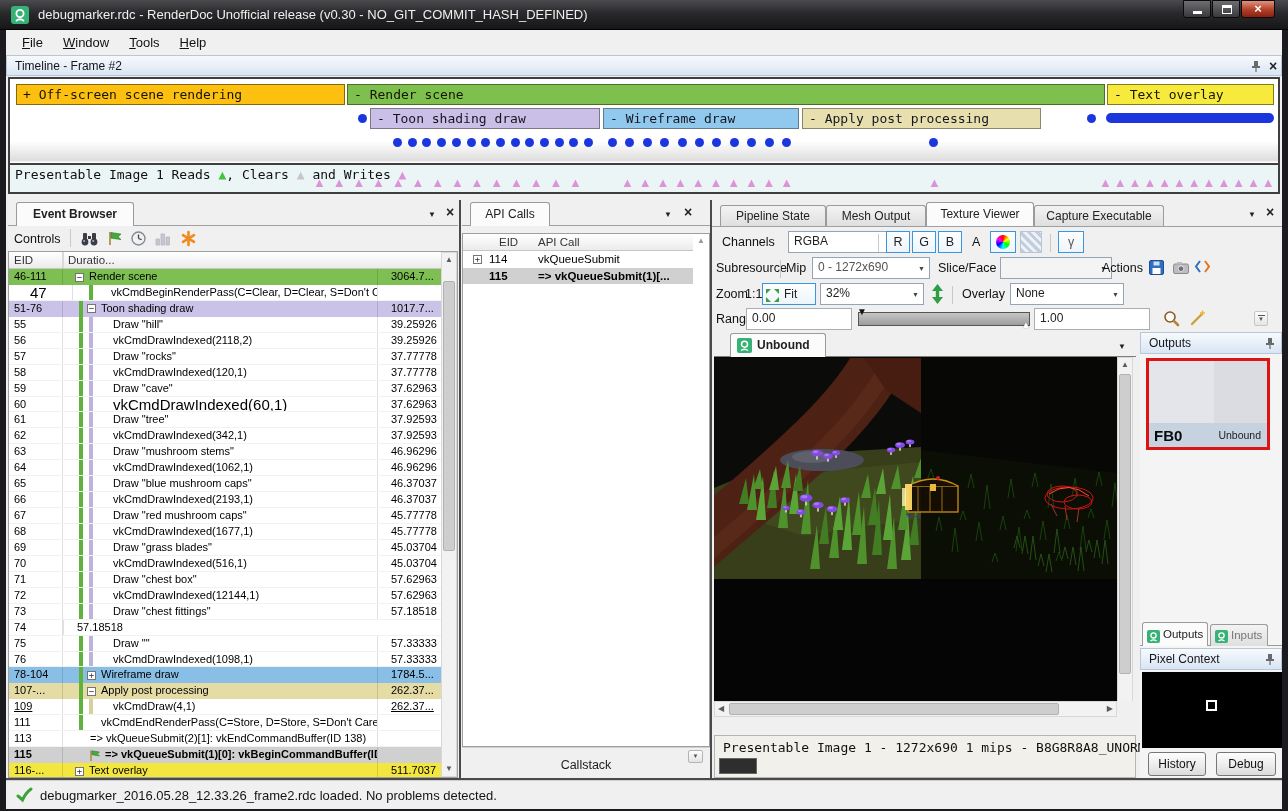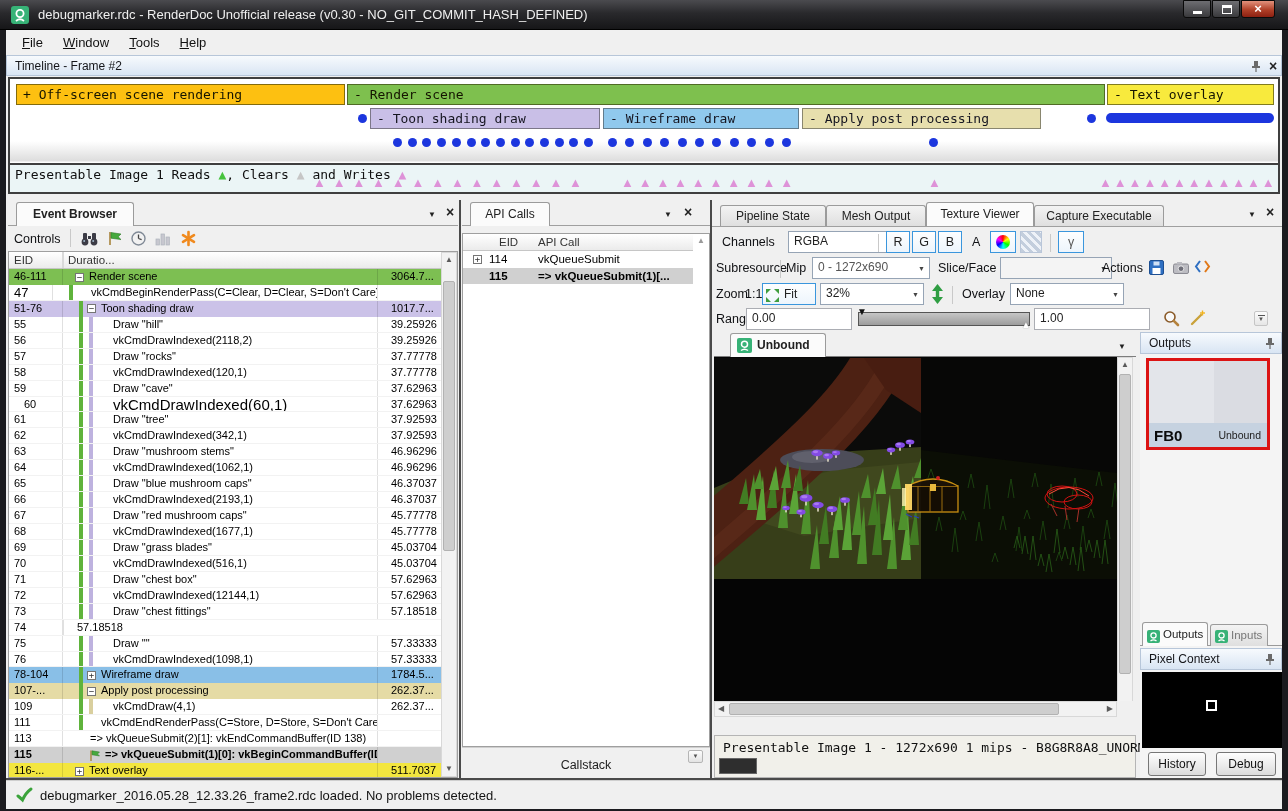--- a/index.html
+++ b/index.html
@@ -190,21 +190,21 @@
   <div class="abs" style="left:0;top:17px;right:16px;bottom:0;overflow:hidden;background:#fff">
       <div style="height: 15.94px; display: flex; background: rgb(125, 191, 82);">
         <div style="width: 54px; padding-left: 5px; font-size: 11px; line-height: 15.5px; border-right: 1px solid rgba(0, 0, 0, 0.12); overflow: hidden;">46-111</div>
         <div style="flex: 1 1 0%; position: relative; overflow: hidden;">
           <div style="position: absolute; left: 12px; top: 3.5px; width: 9px; height: 9px; border: 1px solid rgb(117, 117, 117); background: rgb(255, 255, 255); font: 9px / 7px &quot;DejaVu Sans Mono&quot;, monospace; text-align: center; color: rgb(51, 51, 51);">−</div>
           <div style="position: absolute; left: 26px; top: 0px; font-size: 11px; line-height: 15.5px; white-space: nowrap;">Render scene</div>
         </div>
         <div style="width: 64px; padding-left: 13px; font-size: 11px; line-height: 15.5px; border-left: 1px solid rgba(0, 0, 0, 0.12); overflow: hidden;">3064.7...</div>
       </div>
       <div style="height: 15.94px; display: flex; background: rgb(255, 255, 255); border-bottom: 1px solid rgba(0, 0, 0, 0.05);">
-        <div style="width: 44px; padding-left: 5px; font-size: 13px; line-height: 15.5px; border-right: 1px solid rgba(0, 0, 0, 0.12); overflow: hidden;">47</div>
+        <div style="width: 64px; padding-left: 21px; font-size: 15px; line-height: 15.5px; border-right: 1px solid rgba(0, 0, 0, 0.12); overflow: hidden;">47</div>
         <div style="flex: 1 1 0%; position: relative; overflow: hidden;">
           <div style="position: absolute; left: 16px; top: 0px; bottom: 0px; width: 4px; background: rgb(95, 179, 60);"></div>
           <div style="position: absolute; left: 38px; top: 0px; font-size: 11px; line-height: 15.5px; white-space: nowrap;">vkCmdBeginRenderPass(C=Clear, D=Clear, S=Don't Care)</div>
         </div>
         <div style="width: 64px; padding-left: 13px; font-size: 11px; line-height: 15.5px; border-left: 1px solid rgba(0, 0, 0, 0.12); overflow: hidden;"></div>
       </div>
       <div style="height: 15.94px; display: flex; background: rgb(203, 194, 232);">
         <div style="width: 54px; padding-left: 5px; font-size: 11px; line-height: 15.5px; border-right: 1px solid rgba(0, 0, 0, 0.12); overflow: hidden;">51-76</div>
         <div style="flex: 1 1 0%; position: relative; overflow: hidden;">
           <div style="position: absolute; left: 16px; top: 0px; bottom: 0px; width: 4px; background: rgb(95, 179, 60);"></div>
@@ -252,21 +252,21 @@
       <div style="height: 15.94px; display: flex; background: rgb(255, 255, 255); border-bottom: 1px solid rgba(0, 0, 0, 0.05);">
         <div style="width: 54px; padding-left: 5px; font-size: 11px; line-height: 15.5px; border-right: 1px solid rgba(0, 0, 0, 0.12); overflow: hidden;">59</div>
         <div style="flex: 1 1 0%; position: relative; overflow: hidden;">
           <div style="position: absolute; left: 16px; top: 0px; bottom: 0px; width: 4px; background: rgb(95, 179, 60);"></div>
           <div style="position: absolute; left: 26px; top: 0px; bottom: 0px; width: 4px; background: rgb(190, 178, 223);"></div>
           <div style="position: absolute; left: 50px; top: 0px; font-size: 11px; line-height: 15.5px; white-space: nowrap;">Draw "cave"</div>
         </div>
         <div style="width: 64px; padding-left: 13px; font-size: 11px; line-height: 15.5px; border-left: 1px solid rgba(0, 0, 0, 0.12); overflow: hidden;">37.62963</div>
       </div>
       <div style="height: 15.94px; display: flex; background: rgb(255, 255, 255); border-bottom: 1px solid rgba(0, 0, 0, 0.05);">
-        <div style="width: 54px; padding-left: 15px; font-size: 11px; line-height: 15.5px; border-right: 1px solid rgba(0, 0, 0, 0.12); overflow: hidden;">60</div>
+        <div style="width: 54px; padding-left: 5px; font-size: 11px; line-height: 15.5px; border-right: 1px solid rgba(0, 0, 0, 0.12); overflow: hidden;">60</div>
         <div style="flex: 1 1 0%; position: relative; overflow: hidden;">
           <div style="position: absolute; left: 16px; top: 0px; bottom: 0px; width: 4px; background: rgb(95, 179, 60);"></div>
           <div style="position: absolute; left: 26px; top: 0px; bottom: 0px; width: 4px; background: rgb(190, 178, 223);"></div>
           <div style="position: absolute; left: 50px; top: 0px; font-size: 15px; line-height: 15.5px; white-space: nowrap;">vkCmdDrawIndexed(60,1)</div>
         </div>
         <div style="width: 64px; padding-left: 13px; font-size: 11px; line-height: 15.5px; border-left: 1px solid rgba(0, 0, 0, 0.12); overflow: hidden;">37.62963</div>
       </div>
       <div style="height: 15.94px; display: flex; background: rgb(255, 255, 255); border-bottom: 1px solid rgba(0, 0, 0, 0.05);">
         <div style="width: 54px; padding-left: 5px; font-size: 11px; line-height: 15.5px; border-right: 1px solid rgba(0, 0, 0, 0.12); overflow: hidden;">61</div>
         <div style="flex: 1 1 0%; position: relative; overflow: hidden;">
@@ -417,21 +417,21 @@
       </div>
       <div style="height: 15.94px; display: flex; background: rgb(229, 219, 165);">
         <div style="width: 54px; padding-left: 5px; font-size: 11px; line-height: 15.5px; border-right: 1px solid rgba(0, 0, 0, 0.12); overflow: hidden;">107-...</div>
         <div style="flex: 1 1 0%; position: relative; overflow: hidden;">
           <div style="position: absolute; left: 16px; top: 0px; bottom: 0px; width: 4px; background: rgb(95, 179, 60);"></div>
           <div style="position: absolute; left: 24px; top: 3.5px; width: 9px; height: 9px; border: 1px solid rgb(117, 117, 117); background: rgb(255, 255, 255); font: 9px / 7px &quot;DejaVu Sans Mono&quot;, monospace; text-align: center; color: rgb(51, 51, 51);">−</div>
           <div style="position: absolute; left: 38px; top: 0px; font-size: 11px; line-height: 15.5px; white-space: nowrap;">Apply post processing</div>
         </div>
         <div style="width: 64px; padding-left: 13px; font-size: 11px; line-height: 15.5px; border-left: 1px solid rgba(0, 0, 0, 0.12); overflow: hidden;">262.37...</div>
       </div>
-      <div style="height: 15.94px; display: flex; background: rgb(255, 255, 255); border-bottom: 1px solid rgba(0, 0, 0, 0.05);">
+      <div style="height: 15.94px; display: flex; background: rgb(255, 255, 255); border-bottom: 1px solid rgba(0, 0, 0, 0.05); text-decoration: underline;">
         <div style="width: 54px; padding-left: 5px; font-size: 11px; line-height: 15.5px; border-right: 1px solid rgba(0, 0, 0, 0.12); overflow: hidden;">109</div>
         <div style="flex: 1 1 0%; position: relative; overflow: hidden;">
           <div style="position: absolute; left: 16px; top: 0px; bottom: 0px; width: 4px; background: rgb(95, 179, 60);"></div>
           <div style="position: absolute; left: 26px; top: 0px; bottom: 0px; width: 4px; background: rgb(217, 207, 158);"></div>
           <div style="position: absolute; left: 50px; top: 0px; font-size: 11px; line-height: 15.5px; white-space: nowrap;">vkCmdDraw(4,1)</div>
         </div>
         <div style="width: 64px; padding-left: 13px; font-size: 11px; line-height: 15.5px; border-left: 1px solid rgba(0, 0, 0, 0.12); overflow: hidden;">262.37...</div>
       </div>
       <div style="height: 15.94px; display: flex; background: rgb(255, 255, 255); border-bottom: 1px solid rgba(0, 0, 0, 0.05);">
         <div style="width: 54px; padding-left: 5px; font-size: 11px; line-height: 15.5px; border-right: 1px solid rgba(0, 0, 0, 0.12); overflow: hidden;">111</div>

